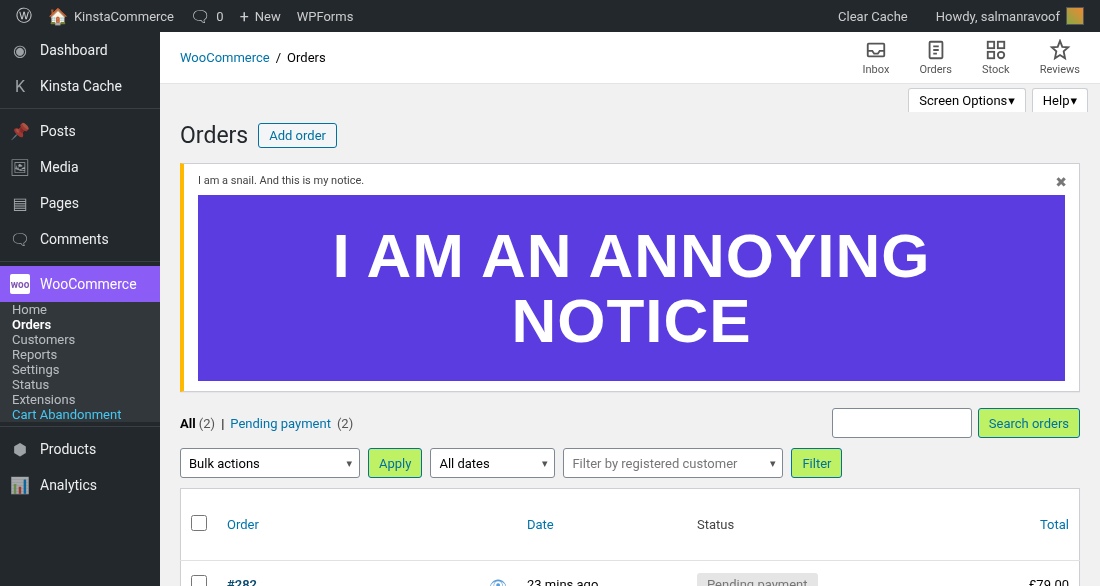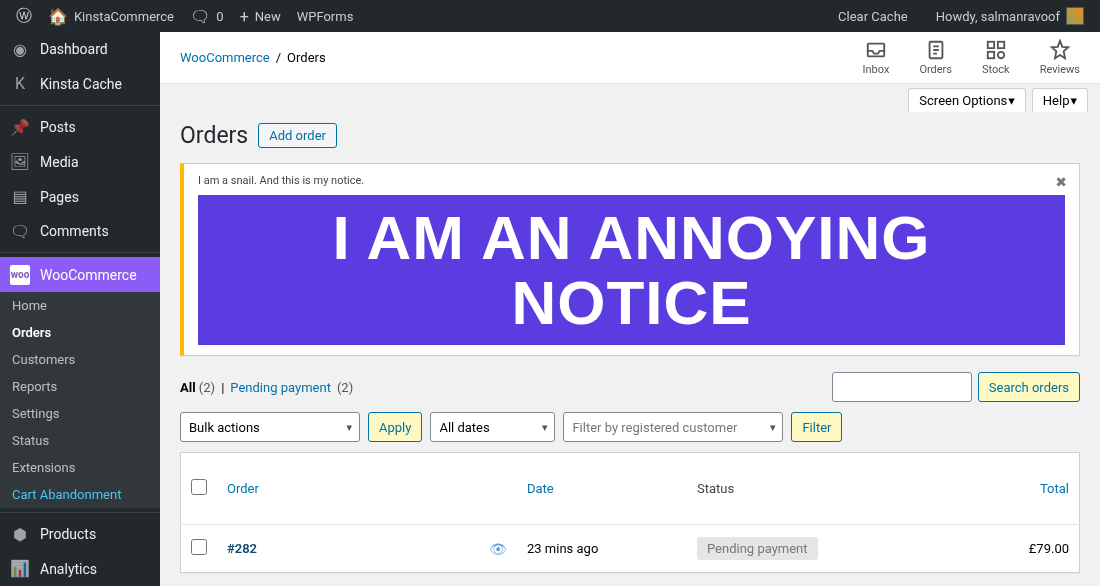--- a/index.html
+++ b/index.html
@@ -14,21 +14,21 @@
 
 .wrap { display: flex; height: calc(100% - 32px); }
 
 .sidebar { width: 160px; background: #23282d; color: #eee; font-size: 14px; display: flex; flex-direction: column; }
 .menu-item { display: flex; align-items: center; gap: 10px; padding: 8px 10px; cursor: pointer; min-height: 34px; }
 .menu-icon { width: 20px; height: 20px; display: flex; align-items: center; justify-content: center; font-size: 16px; color: rgba(240,245,250,.6); }
 .menu-sep { border-top: 1px solid #393f44; margin: 4px 0; }
 .menu-item.current { background: #8b5cf6; color: #fff; position: relative; }
 .menu-item.current::after { content: ''; position: absolute; right: -8px; top: 50%; margin-top: -8px; border: 8px solid transparent; border-right-color: #f1f1f1; }
 .submenu { background: #32373c; font-size: 13px; }
-.submenu-item { padding: 6px 12px; cursor: pointer; color: rgba(240,245,250,.7); }
+.submenu-item { padding: 0 12px; cursor: pointer; color: rgba(240,245,250,.7); }
 .submenu-item.active { color: #fff; font-weight: 600; }
 .submenu-item.highlight { color: #46c8f1; }
 
 .content { flex: 1; display: flex; flex-direction: column; min-width: 0; }
 
 .topicons { background: #fff; height: 52px; display: flex; align-items: center; padding: 0 20px; border-bottom: 1px solid #e2e4e7; }
 .breadcrumb { font-size: 13px; display: flex; gap: 6px; align-items: center; }
 .breadcrumb a { color: #0073aa; text-decoration: none; }
 .iconnav { margin-left: auto; display: flex; gap: 30px; }
 .iconnav-item { display: flex; flex-direction: column; align-items: center; gap: 2px; cursor: pointer; color: #555; font-size: 11px; }
@@ -38,30 +38,30 @@
 .tab { background: #fff; border: 1px solid #ccd0d4; border-bottom: none; padding: 4px 10px; font-size: 13px; cursor: pointer; border-radius: 3px 3px 0 0; display: flex; align-items: center; gap: 1px; }
 
 .main { padding: 10px 20px 20px 20px; overflow-y: auto; flex: 1; }
 .page-title-row { display: flex; align-items: center; gap: 10px; margin-bottom: 14px; }
 .page-title { font-size: 23px; font-weight: 400; color: #23282d; }
 .page-action { border: 1px solid #0071a1; color: #0071a1; background: #f3f5f6; padding: 4px 10px; font-size: 13px; border-radius: 3px; cursor: pointer; }
 
 .notice { background: #fff; border: 1px solid #ccd0d4; border-left: 4px solid #ffb900; padding: 10px 14px; margin-bottom: 16px; position: relative; box-shadow: 0 1px 1px rgba(0,0,0,.04); }
 .notice-text { font-size: 11px; color: #444; margin-bottom: 8px; }
 .notice-dismiss { position: absolute; right: 8px; top: 8px; width: 20px; height: 20px; border-radius: 50%; display: flex; align-items: center; justify-content: center; cursor: pointer; color: #777; font-size: 14px; }
-.notice-banner { background: #5b3ce0; color: #fff; padding: 10px 20px; text-align: center; font-weight: 800; font-size: 62px; line-height: 1.05; letter-spacing: 1px; font-family: Arial, sans-serif; }
+.notice-banner { background: #5b3ce0; color: #fff; padding: 28px 20px; text-align: center; font-weight: 800; font-size: 62px; line-height: 1.05; letter-spacing: 1px; font-family: Arial, sans-serif; }
 
 .filters-row { display: flex; align-items: center; gap: 6px; margin-bottom: 10px; }
 .subsub { font-size: 13px; display: flex; gap: 6px; align-items: center; }
 .subsub a { color: #0073aa; text-decoration: none; }
 .subsub .count { color: #555; }
 .spacer { flex: 1; }
 .search-box { display: flex; gap: 6px; }
 .search-input { border: 1px solid #7e8993; padding: 3px 8px; font-size: 13px; width: 140px; height: 30px; border-radius: 3px; }
-.btn { border: 1px solid #0071a1; color: #0071a1; background: #fef9c3; padding: 4px 10px; font-size: 13px; border-radius: 3px; cursor: pointer; height: 30px; }
+.btn { border: 1px solid #0071a1; color: #0071a1; background: #bef264; padding: 4px 10px; font-size: 13px; border-radius: 3px; cursor: pointer; height: 30px; }
 
 .actions-row { display: flex; align-items: center; gap: 8px; margin-bottom: 10px; }
 .select { border: 1px solid #7e8993; background: #fff; padding: 0 24px 0 8px; font-size: 13px; height: 30px; border-radius: 3px; -webkit-appearance: none; appearance: none; position: relative; }
 .select-wrap { position: relative; display: inline-block; }
 .select-wrap::after { content: '▾'; position: absolute; right: 8px; top: 50%; transform: translateY(-50%); pointer-events: none; color: #555; font-size: 11px; }
 .customer-filter .select { width: 220px; color: #777; }
 
 .orders-table { background: #fff; border: 1px solid #ccd0d4; box-shadow: 0 1px 1px rgba(0,0,0,.04); width: 100%; border-collapse: collapse; font-size: 13px; }
 .orders-table th { text-align: left; padding: 26px 10px; font-weight: 400; color: #0073aa; border-bottom: 1px solid #e1e1e1; }
 .orders-table th.check { width: 30px; }

